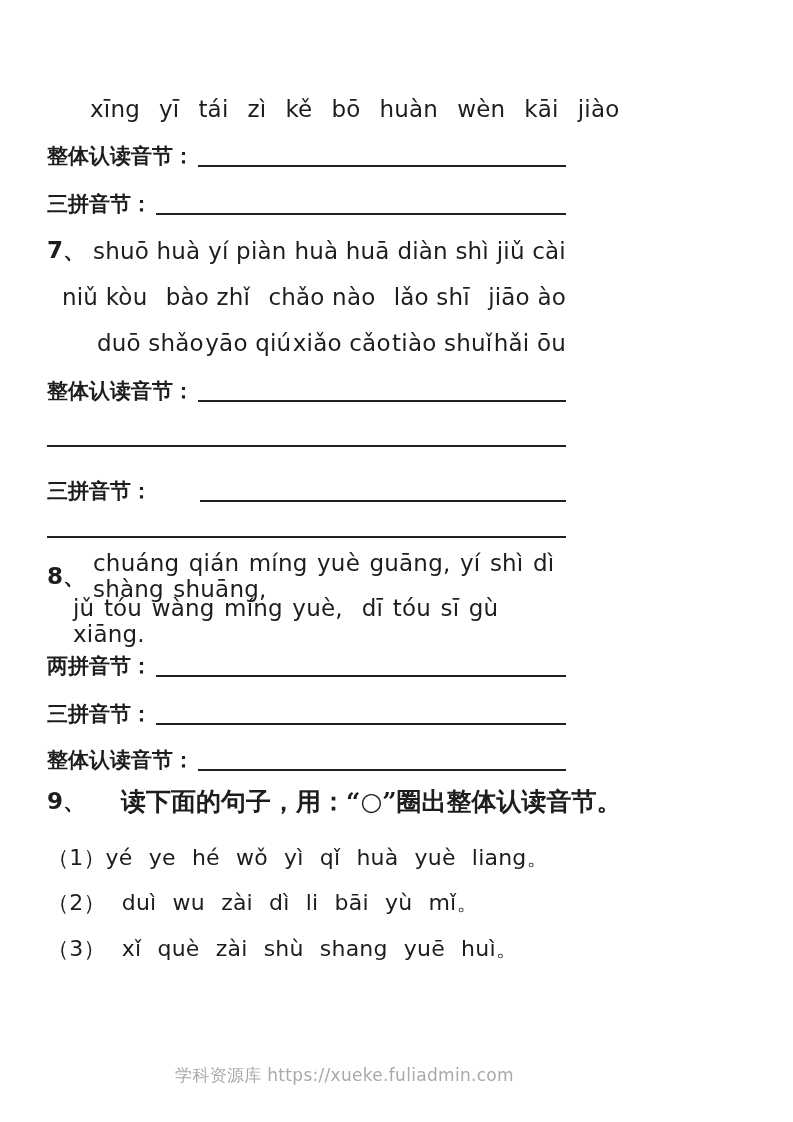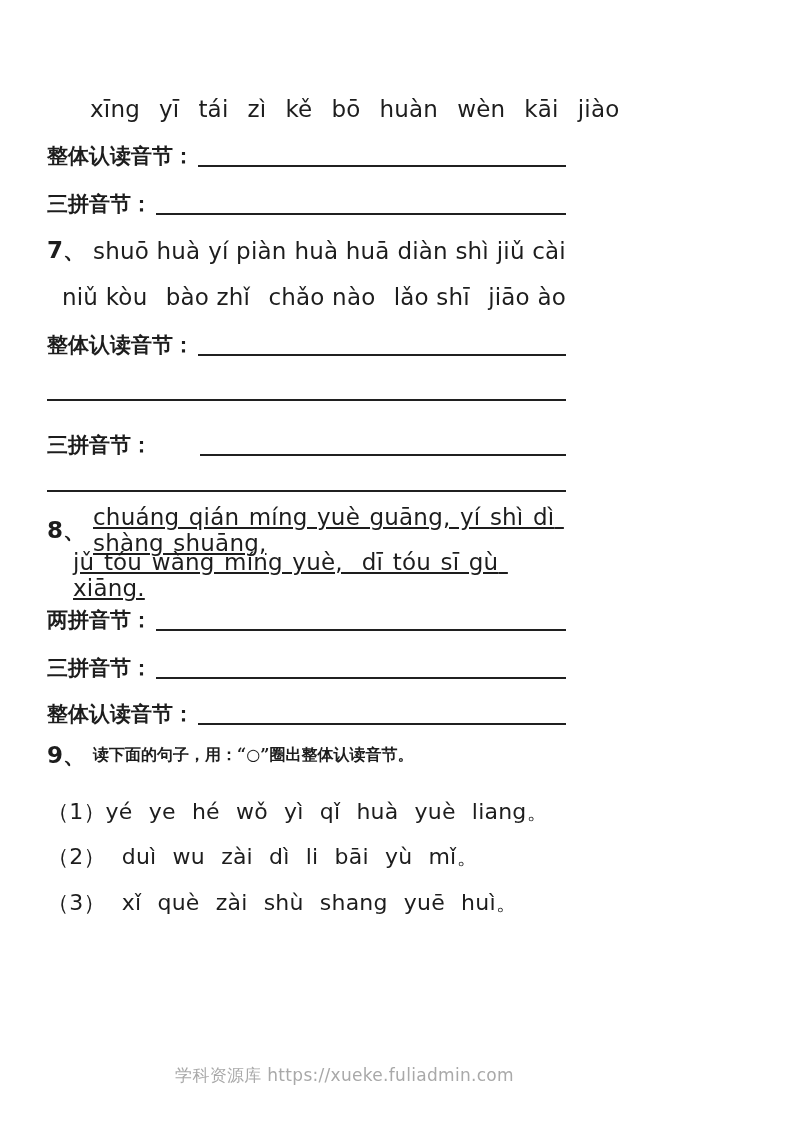--- a/index.html
+++ b/index.html
@@ -26,25 +26,25 @@
   }
   .fill{flex:1;border-bottom:2px solid #202020;margin-left:4px;margin-bottom:3px;height:0;}
   .fill.gap{margin-left:48px;}
   .blank-line{height:0;border-bottom:2px solid #202020;}
   
   .num{font-weight:700;font-size:23px;margin-right:7px;white-space:nowrap;}
   .q7row{display:flex;justify-content:space-between;align-items:center;height:29px;}
   .q7row .pinyin{white-space:nowrap;text-align:center;}
   .cell-first{display:flex;align-items:center;}
   .q8line{display:flex;align-items:center;height:32px;}
-  .q8line .pinyin{white-space:pre-wrap;word-spacing:2px;text-decoration:underline;}
+  .q8line .pinyin{white-space:pre-wrap;word-spacing:2px;}
   .q9head{display:flex;align-items:center;height:29px;}
   .q9head .heading{
     font-family:"DejaVu Serif","Liberation Serif",serif;
-    font-size:16px;font-weight:600;white-space:nowrap;
+    font-size:25px;font-weight:600;white-space:nowrap;margin-left:28px;
   }
   .q9item{height:29px;display:flex;align-items:flex-end;}
   .q9item .pinyin{font-size:22px;white-space:pre-wrap;word-spacing:9px;}
   
   .mt16{margin-top:16px}.mt18{margin-top:18px}.mt17{margin-top:17px}
   .mt40{margin-top:40px}.mt28{margin-top:28px}.mt31{margin-top:31px}
   .mt22{margin-top:22px}.mt13{margin-top:13px}
   .ind2{margin-left:15px}.ind3{margin-left:50px}.ind-q8{margin-left:26px}
   
   .footer{
@@ -90,20 +90,27 @@
     <span class="pinyin">diàn shì</span>
     <span class="pinyin">jiǔ cài</span>
   </div>
   <div class="q7row mt17 ind2">
     <span class="pinyin">niǔ kòu</span>
     <span class="pinyin">bào zhǐ</span>
     <span class="pinyin">chǎo nào</span>
     <span class="pinyin">lǎo shī</span>
     <span class="pinyin">jiāo ào</span>
   </div>
+  <div class="q7row mt17 ind3">
+    <span class="pinyin">duō shǎo</span>
+    <span class="pinyin">yāo qiú</span>
+    <span class="pinyin">xiǎo cǎo</span>
+    <span class="pinyin">tiào shuǐ</span>
+    <span class="pinyin">hǎi ōu</span>
+  </div>
 
   <div class="field mt18">
     <span class="label">整体认读音节：</span>
     <span class="fill"></span>
   </div>
   <div class="blank-line mt40"></div>
   <div class="field mt28">
     <span class="label">三拼音节：</span>
     <span class="fill gap"></span>
   </div>

